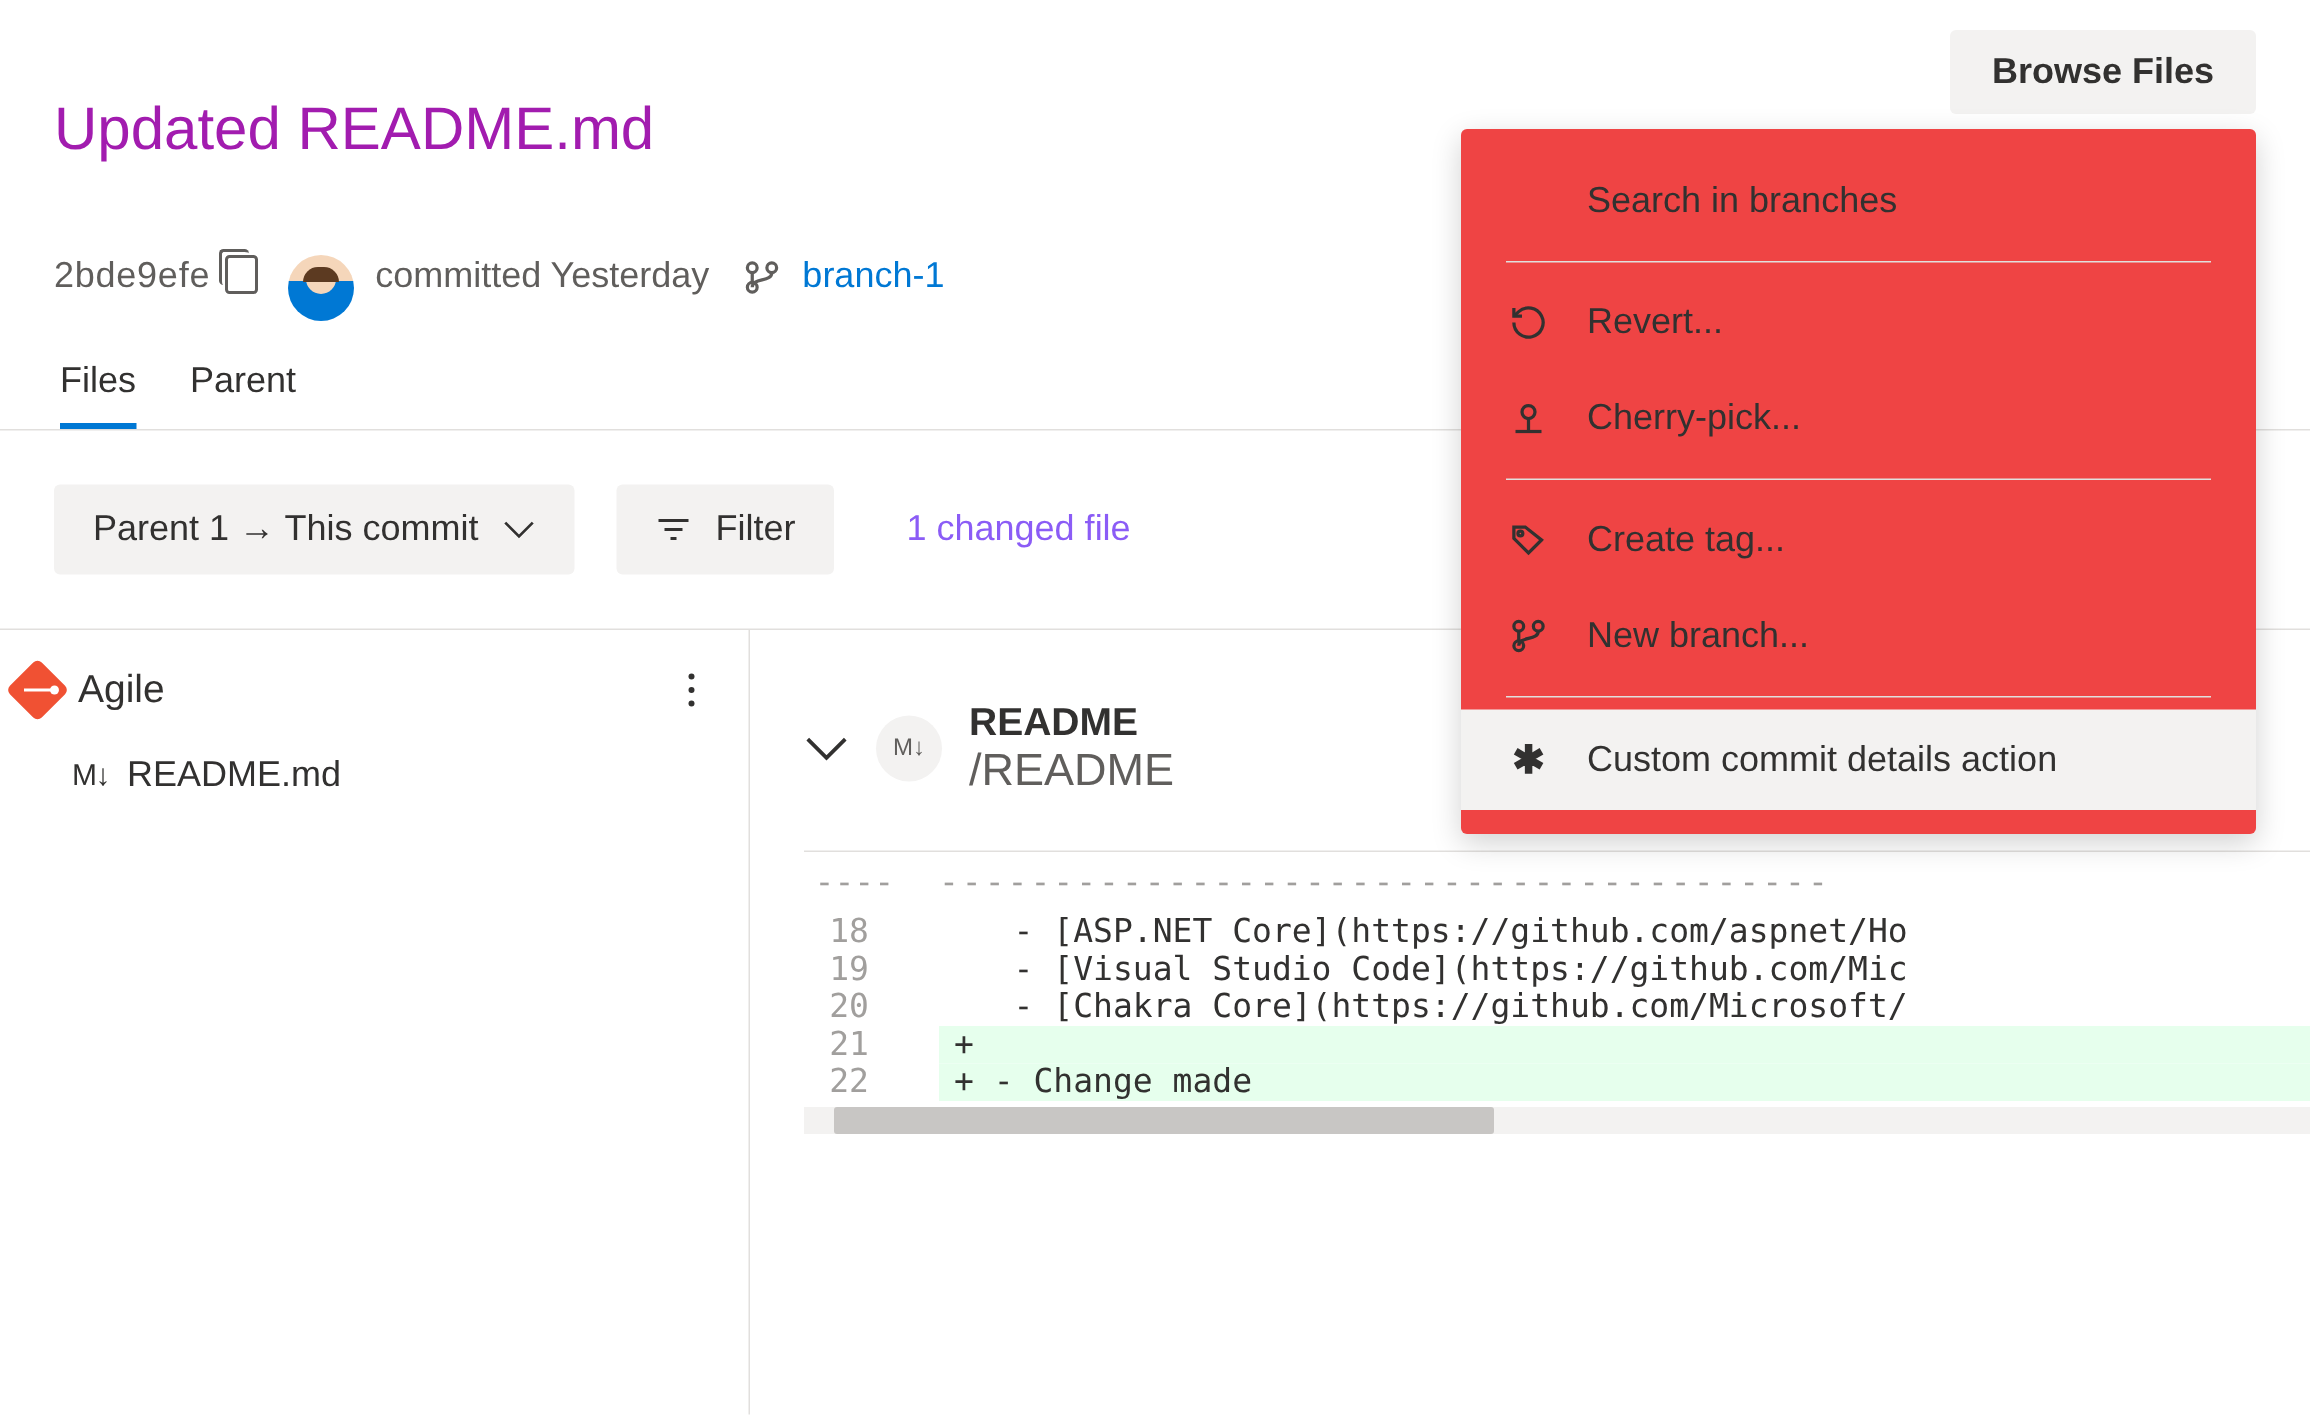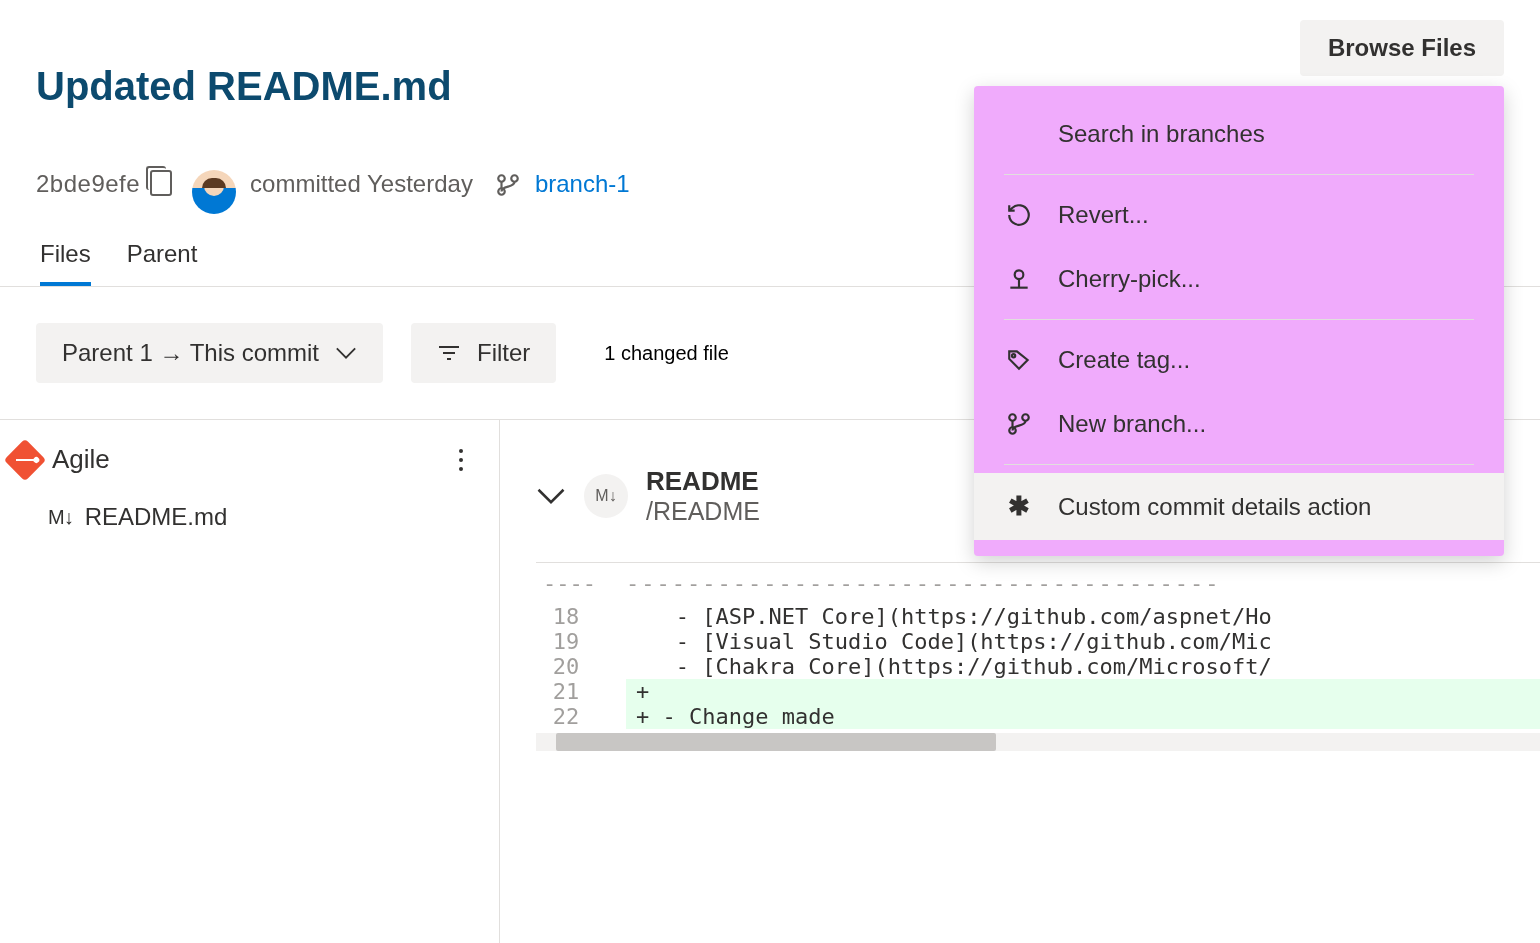--- a/index.html
+++ b/index.html
@@ -7,74 +7,74 @@
   font-family: "Segoe UI", -apple-system, sans-serif;
   background: #fff;
   color: #323130;
   width: 1540px;
   height: 943px;
   overflow: hidden;
   position: relative;
 }
 .header { padding: 20px 36px 0 36px; }
 .title-row { display: flex; align-items: center; justify-content: space-between; }
-.page-title { font-size: 40px; font-weight: 700; color: #0c4a6e; }
+.page-title { font-size: 40px; font-weight: 400; color: #a21caf; }
 .title-actions { display: flex; gap: 12px; align-items: center; flex-direction: column; }
 .btn-browse { background: #f3f2f1; border: none; padding: 14px 28px; font-size: 24px; font-weight: 600; color: #323130; cursor: pointer; border-radius: 4px; }
 .btn-more { background: #e1dfdd; border: none; width: 64px; height: 64px; display: flex; align-items: center; justify-content: center; cursor: pointer; border-radius: 4px; }
 .dot-icon { display: flex; flex-direction: column; gap: 5px; align-items: center; }
 .dot-icon span { width: 4px; height: 4px; border-radius: 50%; background: #323130; }
 .meta-row { display: flex; align-items: flex-start; gap: 14px; padding: 18px 0 0 0; font-size: 24px; color: #605e5c; }
 .hash { letter-spacing: 0.5px; }
 .copy-icon { width: 22px; height: 26px; border: 2px solid #605e5c; border-radius: 3px; position: relative; cursor: pointer; margin-left: -4px; }
 .copy-icon::before { content: ""; position: absolute; top: -6px; left: -6px; width: 18px; height: 22px; border: 2px solid #605e5c; border-radius: 3px; border-right: none; border-bottom: none; }
 .avatar { width: 44px; height: 44px; border-radius: 50%; background: linear-gradient(180deg, #f5d6ba 0%, #f5d6ba 40%, #0078d4 40%, #0078d4 100%); position: relative; overflow: hidden; margin-left: 6px; }
 .avatar::before { content: ""; position: absolute; top: 6px; left: 50%; transform: translateX(-50%); width: 20px; height: 20px; background: #f5d6ba; border-radius: 50%; }
 .avatar::after { content: ""; position: absolute; top: 8px; left: 50%; transform: translateX(-50%); width: 24px; height: 10px; background: #5c3a21; border-radius: 12px 12px 0 0; }
 .branch-icon { color: #605e5c; margin-left: 8px; }
 .branch-link { color: #0078d4; cursor: pointer; }
 .tabs { display: flex; gap: 36px; padding: 26px 18px 0 40px; border-bottom: 1px solid #e1dfdd; }
 .tab { font-size: 24px; color: #323130; padding-bottom: 14px; cursor: pointer; }
 .tab.active { border-bottom: 4px solid #0078d4; font-weight: 400; }
 .toolbar { display: flex; align-items: center; gap: 28px; padding: 36px 36px; }
 .btn-secondary { background: #f3f2f1; border: none; padding: 16px 26px; font-size: 24px; color: #323130; display: flex; align-items: center; gap: 16px; cursor: pointer; border-radius: 4px; }
-.toolbar-text { font-size: 20px; color: #000000; margin-left: 20px; }
+.toolbar-text { font-size: 24px; color: #8b5cf6; margin-left: 20px; }
 .split { display: flex; border-top: 1px solid #e1dfdd; height: calc(100% - 400px); }
 .sidebar { width: 500px; border-right: 1px solid #e1dfdd; padding-top: 24px; }
 .sidebar-header { display: flex; align-items: center; justify-content: space-between; padding: 0 36px 0 10px; }
 .repo-name { display: flex; align-items: center; gap: 12px; font-size: 26px; }
 .git-icon { width: 30px; height: 30px; background: #f05133; transform: rotate(45deg); border-radius: 4px; position: relative; }
 .git-icon::before { content: ""; position: absolute; top: 50%; left: 50%; transform: translate(-50%,-50%) rotate(-45deg); width: 18px; height: 2px; background: #fff; }
 .git-icon::after { content: ""; position: absolute; top: 4px; right: 4px; width: 6px; height: 6px; border-radius: 50%; background: #fff; }
 .sidebar-more { background: none; border: none; cursor: pointer; }
 .file-item { display: flex; align-items: center; gap: 12px; padding: 28px 10px 0 48px; font-size: 24px; }
 .md-icon { font-family: "Segoe UI", sans-serif; font-size: 20px; letter-spacing: -1px; color: #323130; }
 .main { flex: 1; padding: 30px 0 0 36px; position: relative; }
 .file-header { display: flex; align-items: center; gap: 18px; padding: 16px 0; }
 .chevron-down { cursor: pointer; }
 .file-badge { width: 44px; height: 44px; border-radius: 50%; background: #f3f2f1; display: flex; align-items: center; justify-content: center; font-size: 16px; color: #605e5c; }
 .file-title { font-size: 26px; font-weight: 600; }
-.file-path { font-size: 25px; color: #605e5c; }
+.file-path { font-size: 30px; color: #605e5c; }
 .diff { margin-top: 20px; border-top: 1px solid #e1dfdd; font-family: Consolas, monospace; font-size: 22px; }
 .diff-sep { display: flex; padding: 8px 0; }
 .diff-sep .lineno { width: 90px; text-align: right; padding-right: 30px; color: #a19f9d; }
 .diff-sep .dashes { color: #a19f9d; letter-spacing: 2px; }
 .diff-line { display: flex; white-space: pre; }
 .diff-line .lineno { width: 90px; text-align: center; padding-right: 30px; color: #a19f9d; }
 .diff-line.add .content { background: #e6ffed; flex: 1; }
 .diff-line .content { flex: 1; padding-left: 10px; }
 .scrollbar-h { height: 18px; background: #f3f2f1; margin-top: 4px; position: relative; }
 .scrollbar-h::before { content: ""; position: absolute; left: 20px; width: 440px; height: 100%; background: #c8c6c4; border-radius: 2px; }
 
 
 .dropdown {
   position: absolute;
   top: 86px; right: 36px;
   width: 530px;
-  background: #f0abfc;
+  background: #ef4444;
   box-shadow: 0 6px 20px rgba(0,0,0,0.18);
   border-radius: 4px;
   padding: 16px 0;
   z-index: 100;
 }
 .dropdown-item { display: flex; align-items: center; gap: 24px; padding: 18px 30px; font-size: 24px; cursor: pointer; }
 .dropdown-item.hover { background: #f3f2f1; }
 .dropdown-item .ico { width: 30px; display: flex; justify-content: center; color: #323130; }
 .dropdown-divider { height: 1px; background: #e1dfdd; margin: 8px 30px; }
 .star-icon { color: #d83b01; font-size: 26px; font-weight: bold; }

